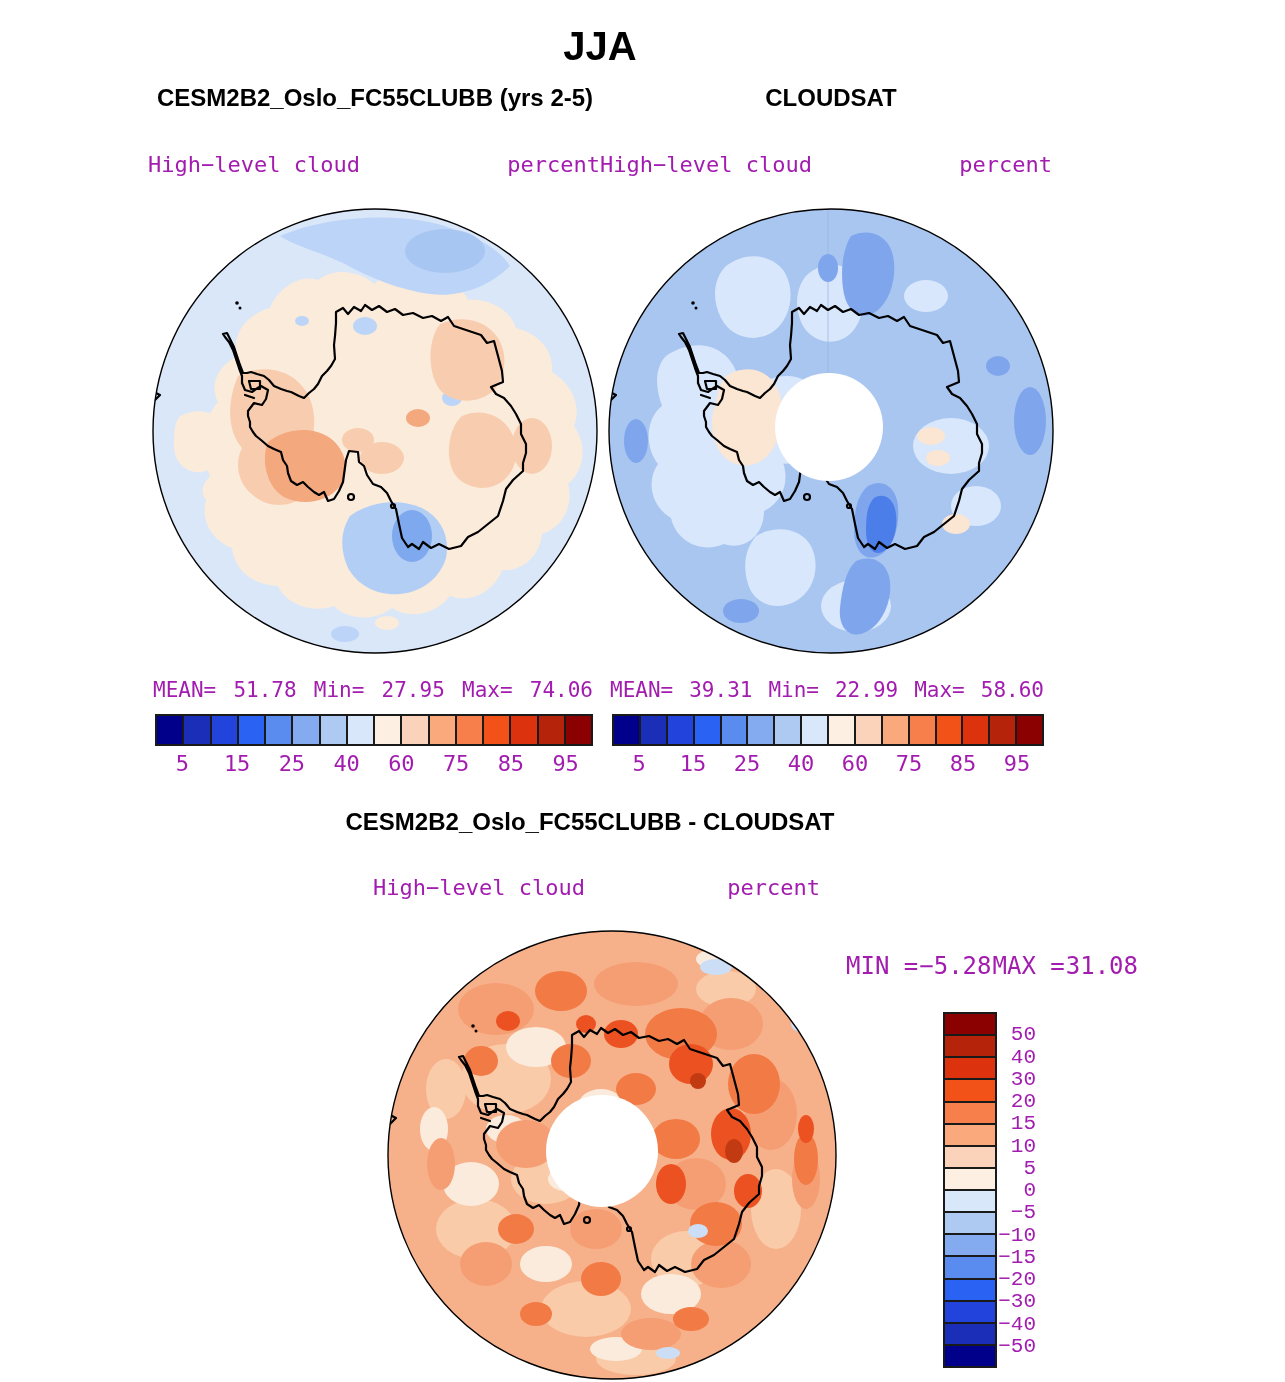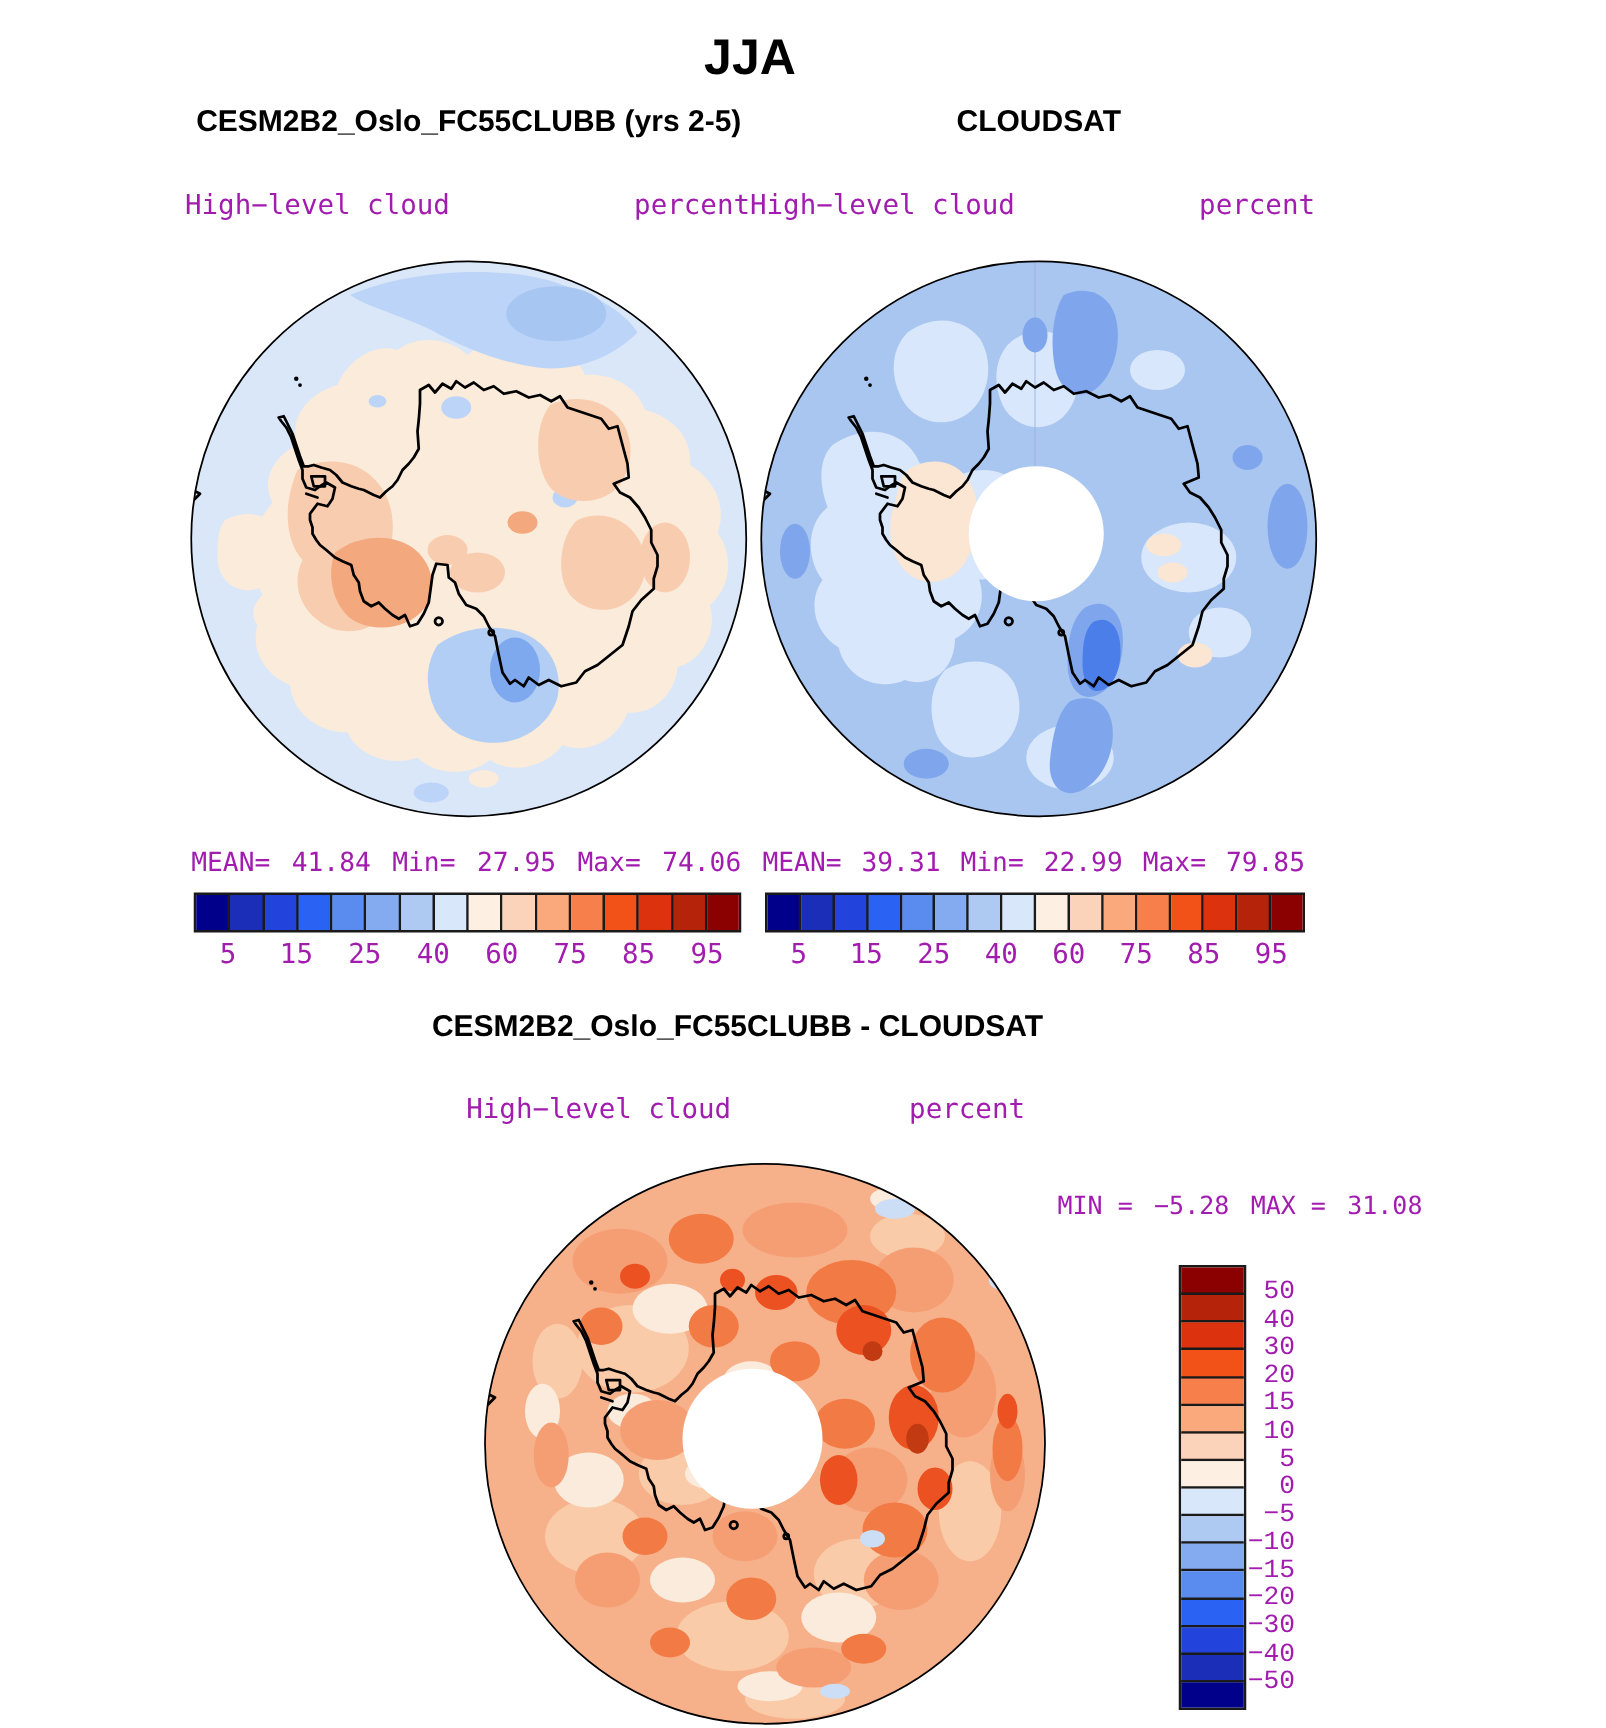--- a/index.html
+++ b/index.html
@@ -5,21 +5,21 @@
   html,body{margin:0;padding:0;}
   body{
     width:1285px;height:1382px;background:#ffffff;position:relative;overflow:hidden;
     font-family:"DejaVu Sans Mono", monospace;color:#222;
   }
   .abs{position:absolute;}
   .btitle{font-family:"Liberation Sans","DejaVu Sans",sans-serif;font-weight:bold;color:#000;}
   .annot{font-family:"DejaVu Sans Mono", monospace;color:#a21caf;}
   .varrow{display:flex;justify-content:space-between;font-size:22px;}
   .statsrow{display:flex;justify-content:space-between;font-size:21px;white-space:nowrap;}
-  .minmaxrow{display:flex;justify-content:space-between;font-size:20px;white-space:nowrap;}
+  .minmaxrow{display:flex;justify-content:space-between;font-size:24px;white-space:nowrap;}
   .cb-h{display:flex;border:2px solid #1a1a1a;box-sizing:border-box;background:#fff;}
   .cb-h .cb-cell{flex:1;border-right:2px solid #1a1a1a;}
   .cb-h .cb-cell:last-child{border-right:none;}
   .cb-v{display:flex;flex-direction:column;border:2px solid #1a1a1a;box-sizing:border-box;background:#fff;}
   .cb-v .cb-cell{flex:1;border-bottom:2px solid #1a1a1a;}
   .cb-v .cb-cell:last-child{border-bottom:none;}
   .ticks-h{position:absolute;}
   .ticks-h .tick{position:absolute;top:0;transform:translateX(-50%);}
   .ticks-v{position:absolute;font-family:Liberation Mono, monospace;}
   .ticks-v .tick{position:absolute;right:0;transform:translateY(-50%);}
@@ -120,33 +120,33 @@
     <ellipse fill="#FBE5D3" cx="332" cy="252" rx="12" ry="8"></ellipse>
     <ellipse fill="#FBE5D3" cx="350" cy="318" rx="14" ry="10"></ellipse>
     <use href="#coastline"></use>
     <circle cx="223" cy="221" r="54" fill="#ffffff"></circle>
   </g>
   <circle cx="225" cy="225" r="222" fill="none" stroke="#000" stroke-width="1.4"></circle>
 </svg>
 
 <div class="abs annot statsrow" style="left:153px;top:678px;width:440px;">
   <span>MEAN=</span>
-  <span>41.84</span>
+  <span>51.78</span>
   <span>Min=</span>
   <span>27.95</span>
   <span>Max=</span>
   <span>74.06</span>
 </div>
 <div class="abs annot statsrow" style="left:610px;top:678px;width:434px;">
   <span>MEAN=</span>
   <span>39.31</span>
   <span>Min=</span>
   <span>22.99</span>
   <span>Max=</span>
-  <span>79.85</span>
+  <span>58.60</span>
 </div>
 
 <div class="abs cb-h" style="left:155px;top:714px;width:438px;height:32px;">
     <div class="cb-cell" style="background: rgb(0, 0, 139);"></div>
     <div class="cb-cell" style="background: rgb(27, 46, 184);"></div>
     <div class="cb-cell" style="background: rgb(34, 68, 220);"></div>
     <div class="cb-cell" style="background: rgb(42, 99, 244);"></div>
     <div class="cb-cell" style="background: rgb(90, 140, 240);"></div>
     <div class="cb-cell" style="background: rgb(132, 170, 239);"></div>
     <div class="cb-cell" style="background: rgb(174, 201, 242);"></div>

